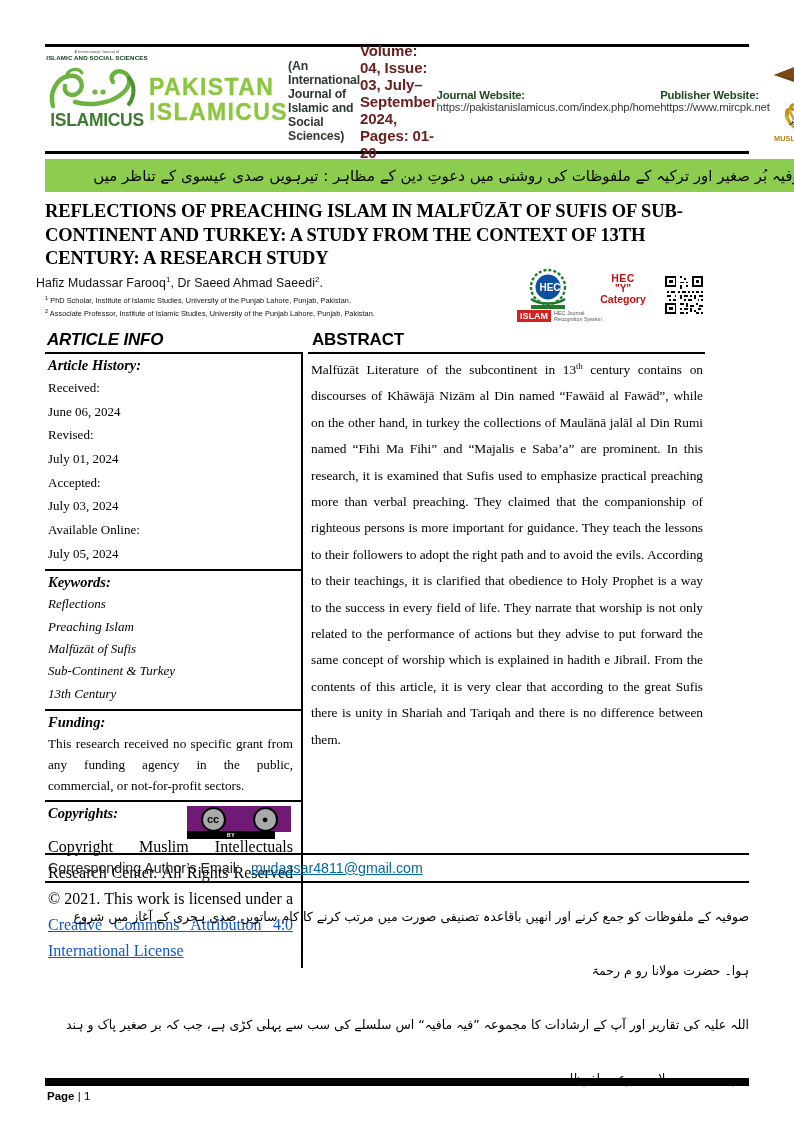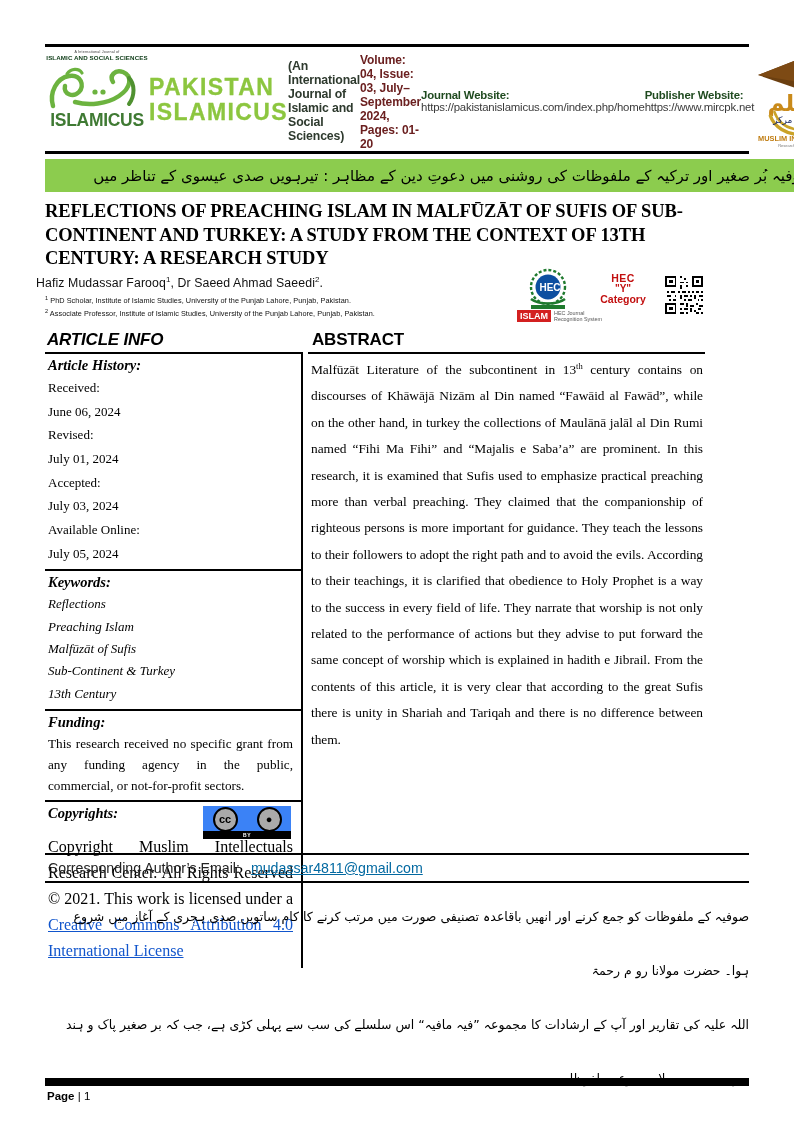--- a/index.html
+++ b/index.html
@@ -94,21 +94,21 @@
   .mh-sub {
     font-family: "Liberation Sans", sans-serif;
     font-size: 12.3px;
     font-weight: bold;
     color: #2e3a2e;
     letter-spacing: -0.15px;
     margin-top: 2px;
   }
   .mh-vol {
     font-family: "Liberation Sans", sans-serif;
-    font-size: 12px;
+    font-size: 15px;
     font-weight: bold;
     color: #6b2020;
     letter-spacing: -0.1px;
     margin-top: 3px;
   }
   .mh-web {
     font-family: "Liberation Sans", sans-serif;
     font-size: 11.4px;
     color: #3a3a3a;
     margin-top: 1px;
@@ -289,21 +289,21 @@
     font-family: "Liberation Serif", serif;
     font-size: 13.2px;
     line-height: 1.6;
     text-align: justify;
     text-align-last: left;
   }
   .cr-head {
     display: flex; align-items: flex-start; justify-content: space-between;
   }
   .cc-badge {
-    width: 88px; height: 26px; background: #3b82f6; position: relative;
+    width: 104px; height: 26px; background: #701a75; position: relative;
     display: flex; align-items: center; justify-content: space-around;
     margin-top: 1px; margin-right: 2px;
   }
   .cc-badge .circ {
     width: 21px; height: 21px; border-radius: 50%;
     border: 2.2px solid #000; background: #aaaaaa;
     display: flex; align-items: center; justify-content: center;
     font-family: "Liberation Sans", sans-serif; font-weight: bold; font-size: 11px;
     color: #000; line-height: 1;
   }

